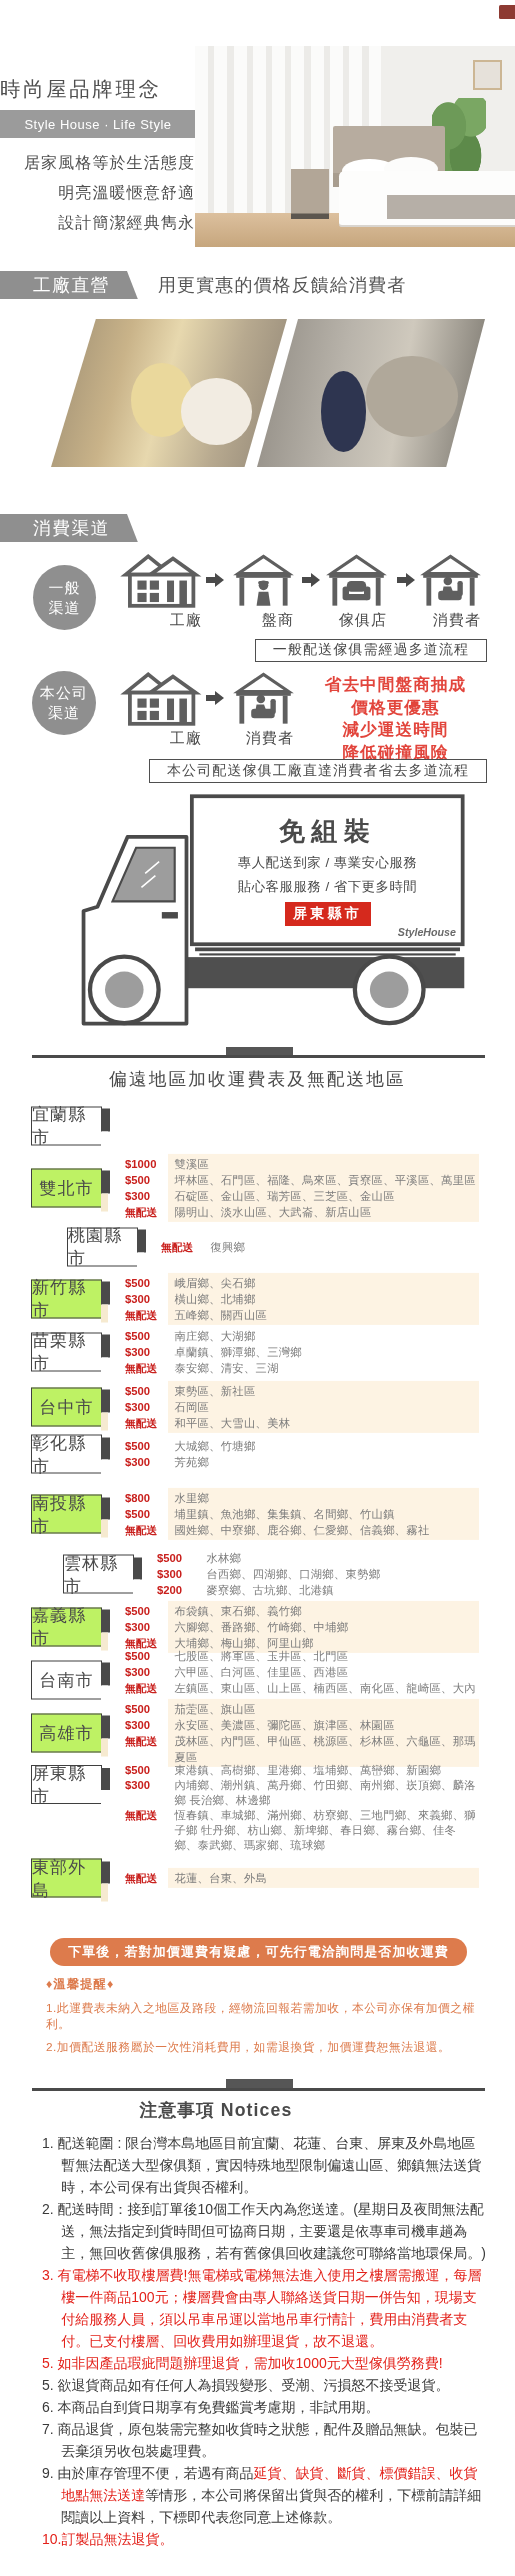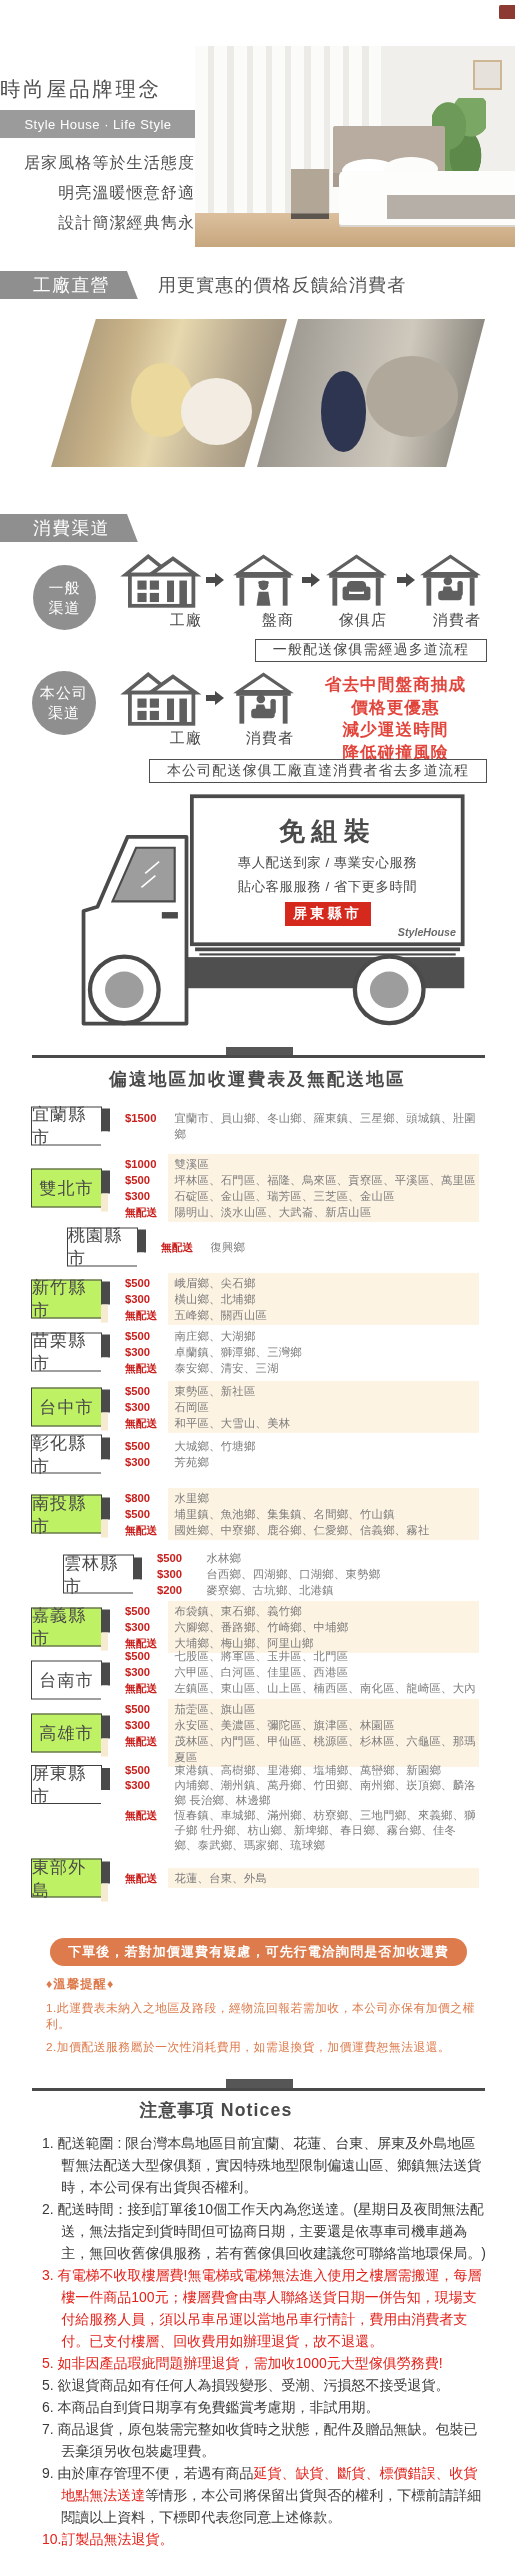--- a/index.html
+++ b/index.html
@@ -67,21 +67,21 @@
 #truck-title{left:239px;top:814px;width:177px;text-align:center;font-size:26px;letter-spacing:6.4px;font-weight:bold;color:#4a4a4a}
 .truck-line{left:192px;width:271px;text-align:center;font-size:13.4px;color:#4a4a4a;letter-spacing:0.5px}
 #truck-badge-wrap{left:192px;top:902px;width:271px;text-align:center}
 #truck-badge-wrap span{display:inline-block;background:#d5291d;color:#fff;font-size:14px;font-weight:bold;
   letter-spacing:3.2px;padding:3.2px 8.6px}
 #truck-sign{left:192px;top:926px;width:264px;text-align:right;font-size:10.7px;font-style:italic;font-weight:bold;color:#6a6a6a}
 .divider-line{position:absolute;left:32px;width:453px;height:3.2px;background:#4a4a4a}
 .divider-tab{position:absolute;left:226px;width:67px;height:9.7px;background:#565656}
 
 
-#ship-title{left:0;top:1067px;width:515px;text-align:center;font-size:17.7px;font-weight:bold;letter-spacing:2.1px;color:#4a4a4a}
+#ship-title{left:0;top:1067px;width:515px;text-align:center;font-size:17.7px;font-weight:normal;letter-spacing:2.1px;color:#4a4a4a}
 #ship{left:31px;top:1100px;width:448px;height:789px}
 .srow{position:absolute;left:0;width:448px}
 .rlabel{position:absolute;left:0;top:50%;transform:translateY(-50%);width:71px;height:39px;
   border:1.1px solid #3f3f3f;background:#fff;display:flex;align-items:center;justify-content:center;
   font-size:17px;color:#4a4a4a;letter-spacing:1.1px;z-index:2}
 .rlabel.label-top{top:4.3px;transform:none}
 .tone-cream .rlabel{background:#bef264}
 .rlabel::before{content:"";position:absolute;right:-8.6px;top:1.6px;width:8.6px;height:22.5px;background:#4a4a4a}
 .rlabel::after{content:"";position:absolute;right:-7px;top:24px;width:7px;height:18px;background:#fff}
 .tone-cream .rlabel::after{background:#f6ead0}
@@ -289,26 +289,20 @@
     <span>屏東縣市</span>
   </div>
   <div class="abs" id="truck-sign">StyleHouse</div>
   <div class="divider-tab" style="top:1047px"></div>
   <div class="divider-line" style="top:1055px"></div>
 
   <div class="abs" id="ship-title">偏遠地區加收運費表及無配送地區</div>
   <div class="abs" id="ship">
       <div class="srow tone-white" style="top: 2.7px; height: 46px;">
         <div class="rlabel">宜蘭縣市</div>
-        <div class="entries">
-          <div class="entry">
-            <span class="fee">$1500</span>
-            <span class="areas">宜蘭市、員山鄉、冬山鄉、羅東鎮、三星鄉、頭城鎮、壯圍鄉</span>
-          </div>
-        </div>
       </div>
       <div class="srow tone-cream" style="top: 54px; height: 67px;">
         <div class="rlabel">雙北市</div>
         <div class="entries">
           <div class="entry">
             <span class="fee">$1000</span>
             <span class="areas">雙溪區</span>
           </div>
           <div class="entry">
             <span class="fee">$500</span>

